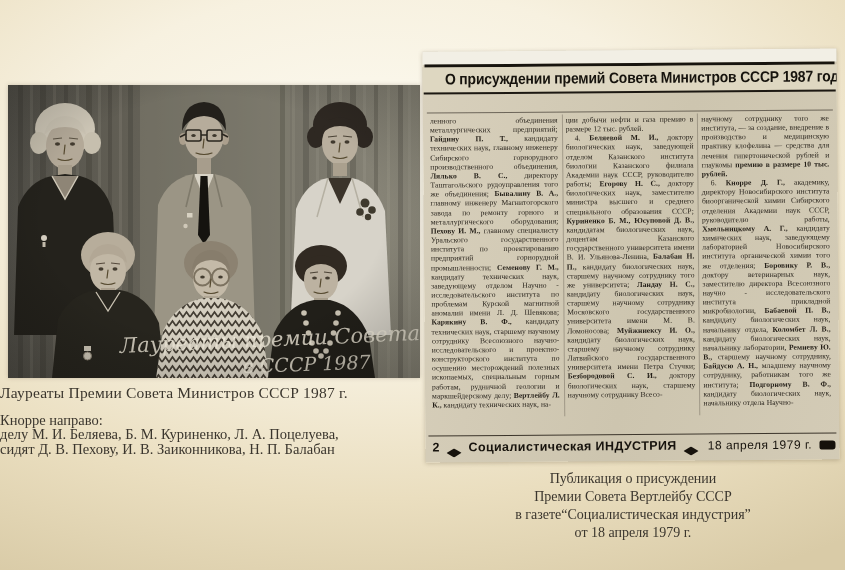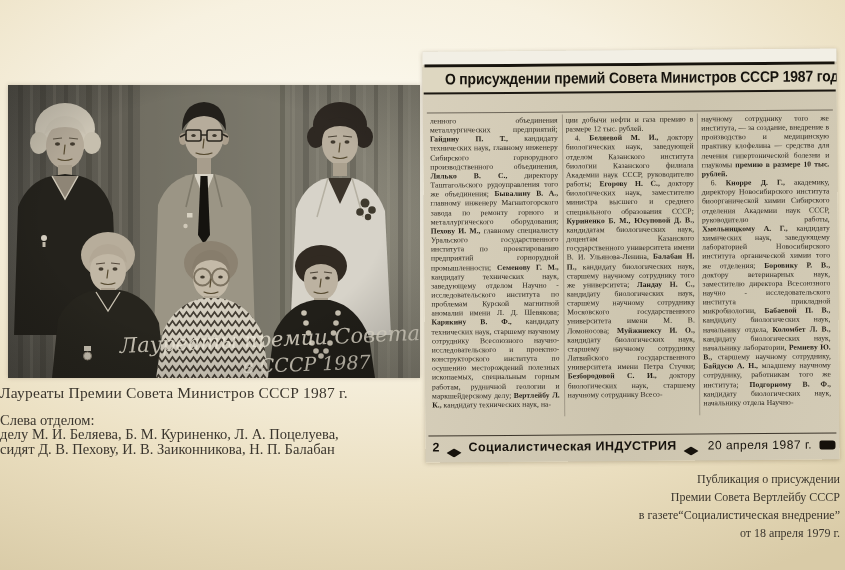--- a/index.html
+++ b/index.html
@@ -46,21 +46,21 @@
   .footer-row{
     display:flex;align-items:center;gap:7px;padding:0 4px 0 7px;
     font-family:"Liberation Sans","DejaVu Sans",sans-serif;color:#17130d;
   }
   .footer-page{font-weight:bold;font-size:12.5px;}
   .footer-name{font-weight:bold;font-size:12.5px;letter-spacing:.4px;white-space:nowrap;}
   .footer-date{font-size:12px;letter-spacing:.5px;white-space:nowrap;margin-left:2px;}
   .diamond{display:inline-block;width:15px;height:9px;}
   .smudge{margin-left:auto;width:58px;height:9px;background:#15110b;border-radius:2px 3px 3px 2px;}
   
-  .np-caption{position:absolute;left:426px;top:470px;width:414px;text-align:right;font-size:12px;line-height:18px;}
+  .np-caption{position:absolute;left:426px;top:470px;width:414px;text-align:center;font-size:14px;line-height:18px;}
 </style>
 </head>
 <body>
 
 <div id="stage">
 
   <div class="photo">
     <svg width="412" height="293" viewBox="0 0 412 293" xmlns="http://www.w3.org/2000/svg">
       <defs>
         <linearGradient id="curtain" x1="0" y1="0" x2="1" y2="0">
@@ -237,21 +237,21 @@
         <text x="235" y="288" font-size="19" transform="rotate(-2 235 288)">в СССР 1987</text>
       </g>
 
       <rect width="412" height="293" fill="url(#vig)"></rect>
     </svg>
   </div>
 
   <div class="photo-caption">
     <div class="title">Лауреаты Премии Совета Министров СССР 1987 г.</div>
     <div class="sub">
-      <div>Слева отделом:</div>
+      <div>Кнорре направо:</div>
       <div>делу М. И. Беляева, Б. М. Куриненко, Л. А. Поцелуева,</div>
       <div>сидят Д. В. Пехову, И. В. Заиконникова, Н. П. Балабан</div>
     </div>
   </div>
 
   <div class="clip">
     <div class="clip-top"></div>
     <div class="rule-thick"></div>
     <div class="headline-wrap">
       <span class="headline">О присуждении премий Совета Министров СССР 1987 года</span>
@@ -260,46 +260,46 @@
 
     <div class="columns">
       <div class="col">
         <p class="np-par"><span>ленного объединения металлургических предприятий; </span><span class="b">Гайдину П. Т.,</span><span> кандидату технических наук, главному инженеру Сибирского горнорудного производственного объединения, </span><span class="b">Лялько В. С.,</span><span> директору Таштагольского рудоуправления того же объединения; </span><span class="b">Бывалину В. А.,</span><span> главному инженеру Магнитогорского завода по ремонту горного и металлургического оборудования; </span><span class="b">Пехову И. М.,</span><span> главному специалисту Уральского государственного института по проектированию предприятий горнорудной промышленности; </span><span class="b">Семенову Г. М.,</span><span> кандидату технических наук, заведующему отделом Научно - исследовательского института по проблемам Курской магнитной аномалии имени Л. Д. Шевякова; </span><span class="b">Карякину В. Ф.,</span><span> кандидату технических наук, старшему научному сотруднику Всесоюзного научно-исследовательского и проектно-конструкторского института по осушению месторождений полезных ископаемых, специальным горным работам, рудничной геологии и маркшейдерскому делу; </span><span class="b">Вертлейбу Л. К.,</span><span> кандидату технических наук, на-</span></p>
       </div>
       <div class="col">
         <p class="np-par"><span>ции добычи нефти и газа премию в размере 12 тыс. рублей.</span></p>
         <p class="np-par"><span>4. </span><span class="b">Беляевой М. И.,</span><span> доктору биологических наук, заведующей отделом Казанского института биологии Казанского филиала Академии наук СССР, руководителю работы; </span><span class="b">Егорову Н. С.,</span><span> доктору биологических наук, заместителю министра высшего и среднего специального образования СССР; </span><span class="b">Куриненко Б. М., Юсуповой Д. В.,</span><span> кандидатам биологических наук, доцентам Казанского государственного университета имени В. И. Ульянова-Ленина, </span><span class="b">Балабан Н. П.,</span><span> кандидату биологических наук, старшему научному сотруднику того же университета; </span><span class="b">Ландау Н. С.,</span><span> кандидату биологических наук, старшему научному сотруднику Московского государственного университета имени М. В. Ломоносова; </span><span class="b">Муйжниексу И. О.,</span><span> кандидату биологических наук, старшему научному сотруднику Латвийского государственного университета имени Петра Стучки; </span><span class="b">Безбородовой С. И.,</span><span> доктору биологических наук, старшему научному сотруднику Всесо-</span></p>
       </div>
       <div class="col">
-        <p class="np-par"><span>научному сотруднику того же института, — за создание, внедрение в производство и медицинскую практику клофелина — средства для лечения гипертонической болезни и глаукомы </span><span class="b">премию в размере 10 тыс. рублей.</span></p>
+        <p class="np-par"><span>научному сотруднику того же института, — за создание, внедрение в производство и медицинскую практику клофелина — средства для лечения гипертонической рублей и глаукомы </span><span class="b">премию в размере 10 тыс. рублей.</span></p>
         <p class="np-par"><span>6. </span><span class="b">Кнорре Д. Г.,</span><span> академику, директору Новосибирского института биоорганической химии Сибирского отделения Академии наук СССР, руководителю работы, </span><span class="b">Хмельницкому А. Г.,</span><span> кандидату химических наук, заведующему лабораторией Новосибирского института органической химии того же отделения; </span><span class="b">Боровику Р. В.,</span><span> доктору ветеринарных наук, заместителю директора Всесоюзного научно - исследовательского института прикладной микробиологии, </span><span class="b">Бабаевой П. В.,</span><span> кандидату биологических наук, начальнику отдела, </span><span class="b">Коломбет Л. В.,</span><span> кандидату биологических наук, начальнику лаборатории, </span><span class="b">Ремневу Ю. В.,</span><span> старшему научному сотруднику, </span><span class="b">Байдусю А. Н.,</span><span> младшему научному сотруднику, работникам того же института; </span><span class="b">Подгорному В. Ф.,</span><span> кандидату биологических наук, начальнику отдела Научно-</span></p>
       </div>
     </div>
 
     <div class="clip-footer">
       <div class="footer-rule"></div>
       <div class="footer-row">
         <span class="footer-page">2</span>
         <span class="diamond">
           <svg width="15" height="9" viewBox="0 0 15 9">
               <path d="M0,4.5 L7.5,0 L15,4.5 L7.5,9 Z" fill="#17130d"></path>
             </svg>
         </span>
         <span class="footer-name">Социалистическая ИНДУСТРИЯ</span>
         <span class="diamond">
           <svg width="15" height="9" viewBox="0 0 15 9">
               <path d="M0,4.5 L7.5,0 L15,4.5 L7.5,9 Z" fill="#17130d"></path>
             </svg>
         </span>
-        <span class="footer-date">20 апреля 1987 г.</span>
+        <span class="footer-date">18 апреля 1979 г.</span>
         <span class="smudge"></span>
       </div>
     </div>
   </div>
 
   <div class="np-caption">
     <div>Публикация о присуждении</div>
     <div>Премии Совета Вертлейбу СССР</div>
-    <div>в газете“Социалистическая внедрение”</div>
+    <div>в газете“Социалистическая индустрия”</div>
     <div>от 18 апреля 1979 г.</div>
   </div>
 
 </div>
 
 </body></html>

